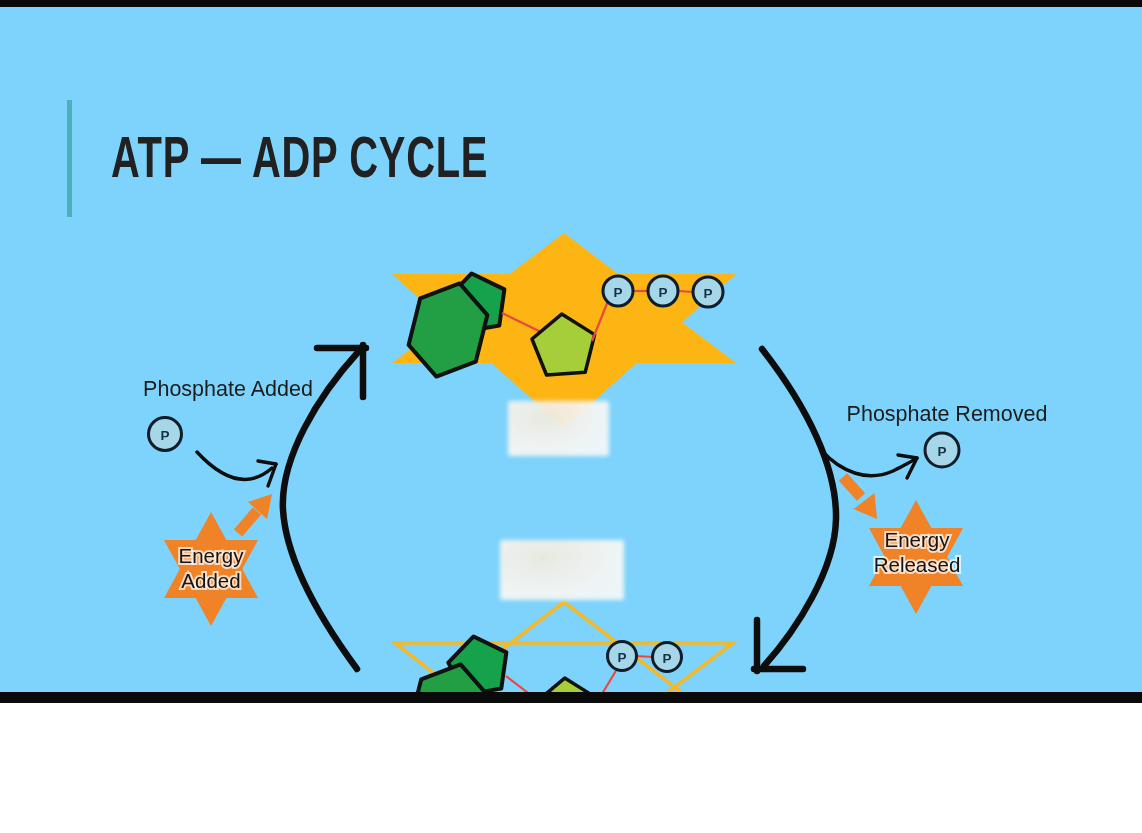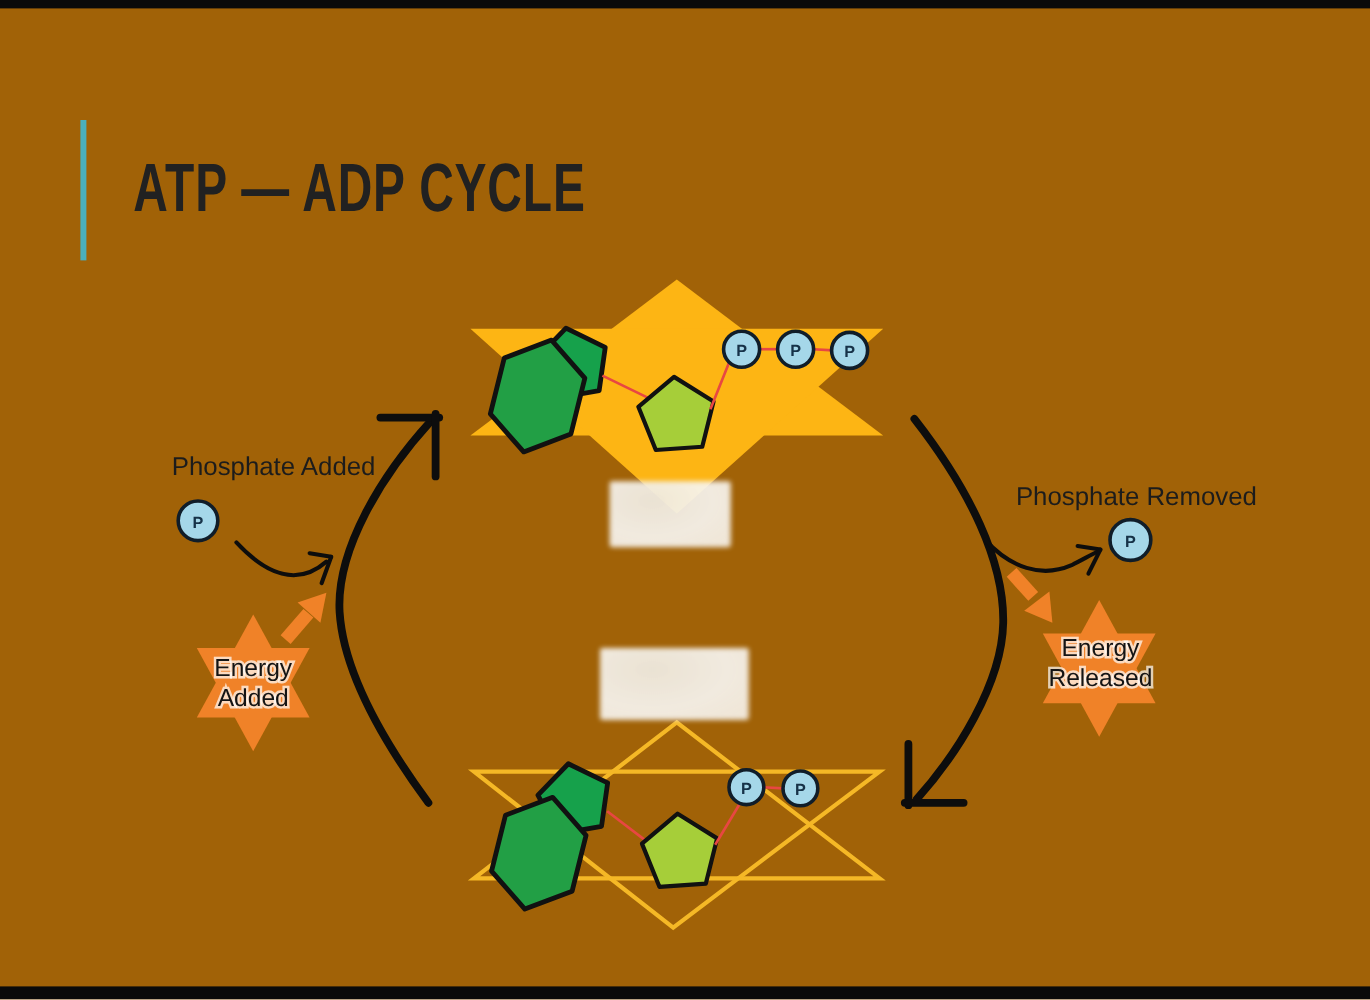--- a/index.html
+++ b/index.html
@@ -1,18 +1,18 @@
 <!DOCTYPE html>
 <html><head>
 <meta charset="utf-8">
 <style>
   html,body{margin:0;padding:0;background:#ffffff;}
   .frame{
-    position:relative;width:1142px;height:833px;overflow:hidden;
-    background:#a16207;font-family:"Liberation Sans",sans-serif;
+    position:relative;width:1142px;height:703px;overflow:hidden;
+    background:#7dd3fc;font-family:"Liberation Sans",sans-serif;
   }
   .letterbox{position:absolute;left:0;width:100%;background:#0a0a0a;}
   .letterbox.top{top:0;height:7px;}
   .letterbox.bottom{bottom:0;height:11px;}
   .accent-bar{position:absolute;left:67px;top:100px;width:5px;height:117px;}
   .slide-title{
     position:absolute;left:111px;top:126px;
     font-size:57px;font-weight:600;color:#212121;
     letter-spacing:1px;white-space:nowrap;
     transform:scaleX(0.70);transform-origin:left center;

